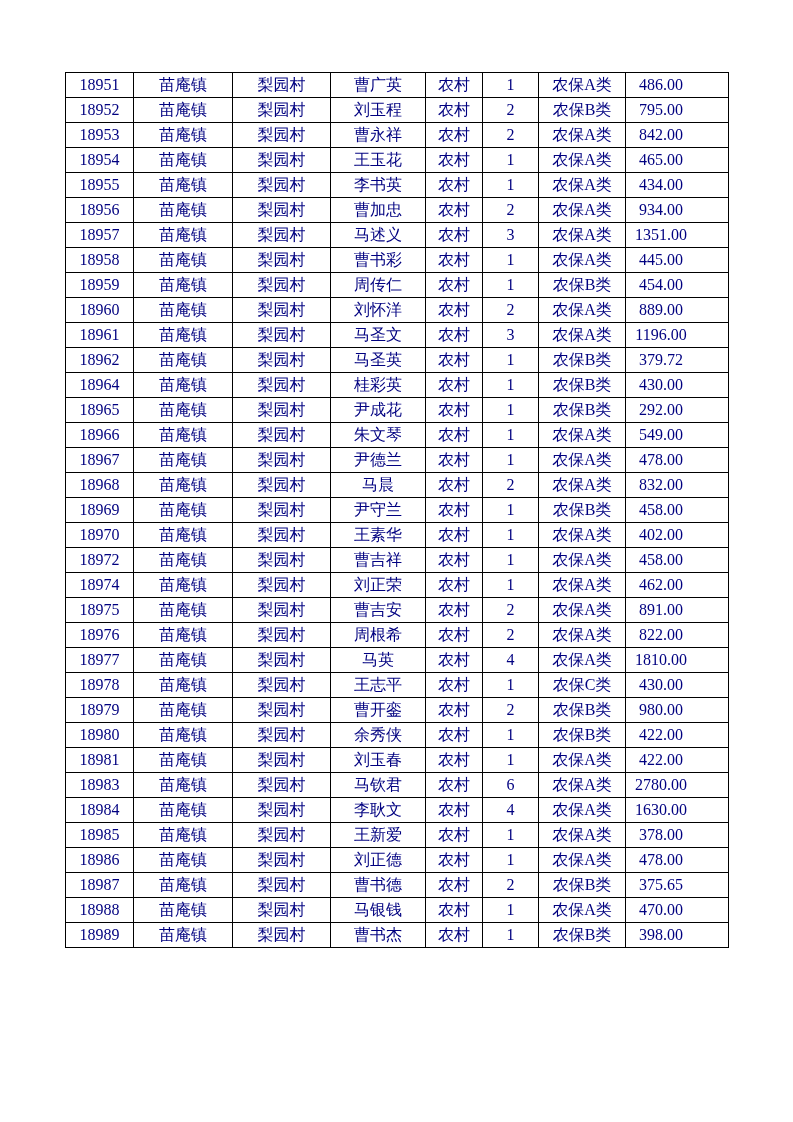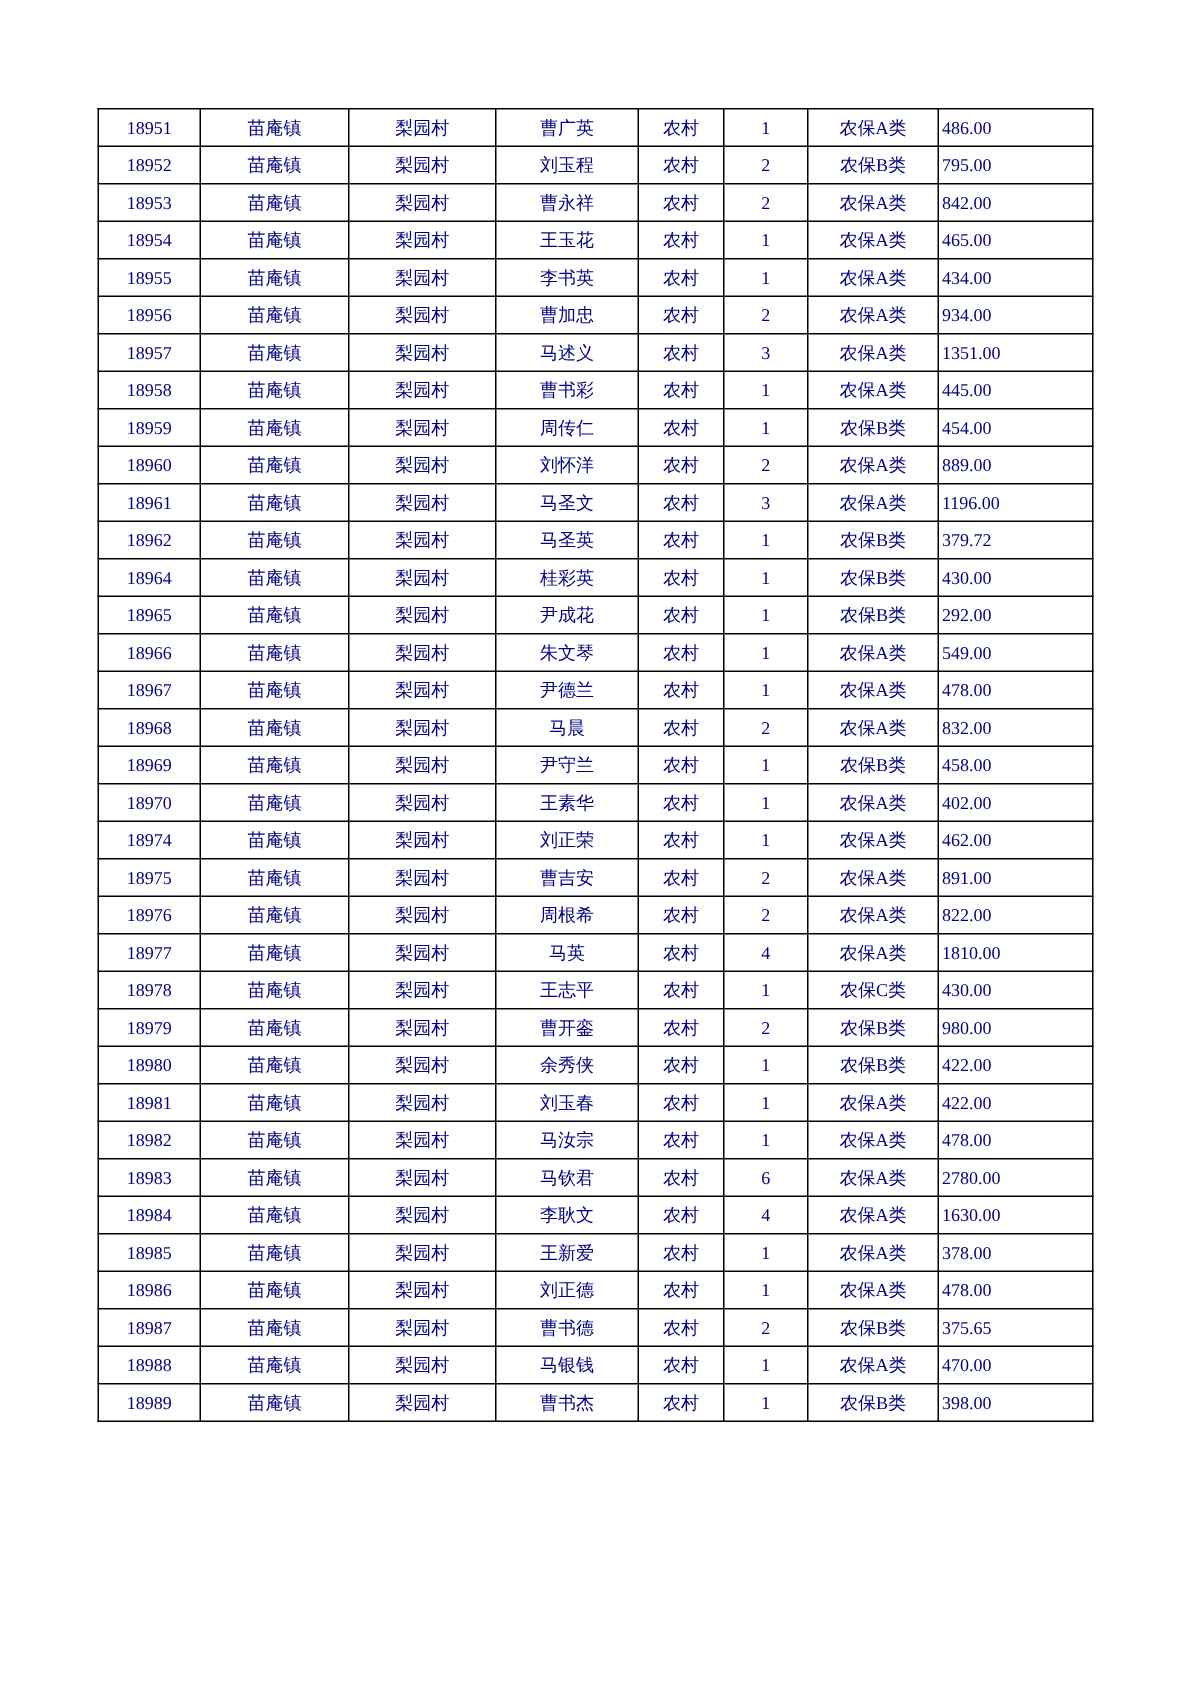--- a/index.html
+++ b/index.html
@@ -16,34 +16,34 @@
     background: #ffffff;
     overflow: hidden;
   }
   table.grid {
     position: absolute;
     left: 65px;
     top: 72px;
     border-collapse: collapse;
     table-layout: fixed;
     width: 663px;
-    font-size: 12px;
+    font-size: 16px;
     color: #000080;
   }
   table.grid td {
     border: 1px solid #000000;
     height: 25px;
     text-align: center;
     vertical-align: middle;
     white-space: nowrap;
     overflow: hidden;
     padding: 0 2px;
   }
   table.grid td.col-amount {
-    text-align: left;
+    text-align: center;
     padding-right: 34px;
   }
   col.c-id       { width: 68px; }
   col.c-town     { width: 99px; }
   col.c-village  { width: 98px; }
   col.c-name     { width: 95px; }
   col.c-type     { width: 57px; }
   col.c-count    { width: 56px; }
   col.c-category { width: 87px; }
   col.c-amount   { width: 103px; }
@@ -248,20 +248,30 @@
           <td class="col-id">18970</td>
           <td class="col-town">苗庵镇</td>
           <td class="col-village">梨园村</td>
           <td class="col-name">王素华</td>
           <td class="col-type">农村</td>
           <td class="col-count">1</td>
           <td class="col-category">农保A类</td>
           <td class="col-amount">402.00</td>
         </tr>
         <tr>
+          <td class="col-id">18972</td>
+          <td class="col-town">苗庵镇</td>
+          <td class="col-village">梨园村</td>
+          <td class="col-name">曹吉祥</td>
+          <td class="col-type">农村</td>
+          <td class="col-count">1</td>
+          <td class="col-category">农保A类</td>
+          <td class="col-amount">458.00</td>
+        </tr>
+        <tr>
           <td class="col-id">18974</td>
           <td class="col-town">苗庵镇</td>
           <td class="col-village">梨园村</td>
           <td class="col-name">刘正荣</td>
           <td class="col-type">农村</td>
           <td class="col-count">1</td>
           <td class="col-category">农保A类</td>
           <td class="col-amount">462.00</td>
         </tr>
         <tr>
@@ -326,30 +336,20 @@
         </tr>
         <tr>
           <td class="col-id">18981</td>
           <td class="col-town">苗庵镇</td>
           <td class="col-village">梨园村</td>
           <td class="col-name">刘玉春</td>
           <td class="col-type">农村</td>
           <td class="col-count">1</td>
           <td class="col-category">农保A类</td>
           <td class="col-amount">422.00</td>
-        </tr>
-        <tr>
-          <td class="col-id">18982</td>
-          <td class="col-town">苗庵镇</td>
-          <td class="col-village">梨园村</td>
-          <td class="col-name">马汝宗</td>
-          <td class="col-type">农村</td>
-          <td class="col-count">1</td>
-          <td class="col-category">农保A类</td>
-          <td class="col-amount">478.00</td>
         </tr>
         <tr>
           <td class="col-id">18983</td>
           <td class="col-town">苗庵镇</td>
           <td class="col-village">梨园村</td>
           <td class="col-name">马钦君</td>
           <td class="col-type">农村</td>
           <td class="col-count">6</td>
           <td class="col-category">农保A类</td>
           <td class="col-amount">2780.00</td>

